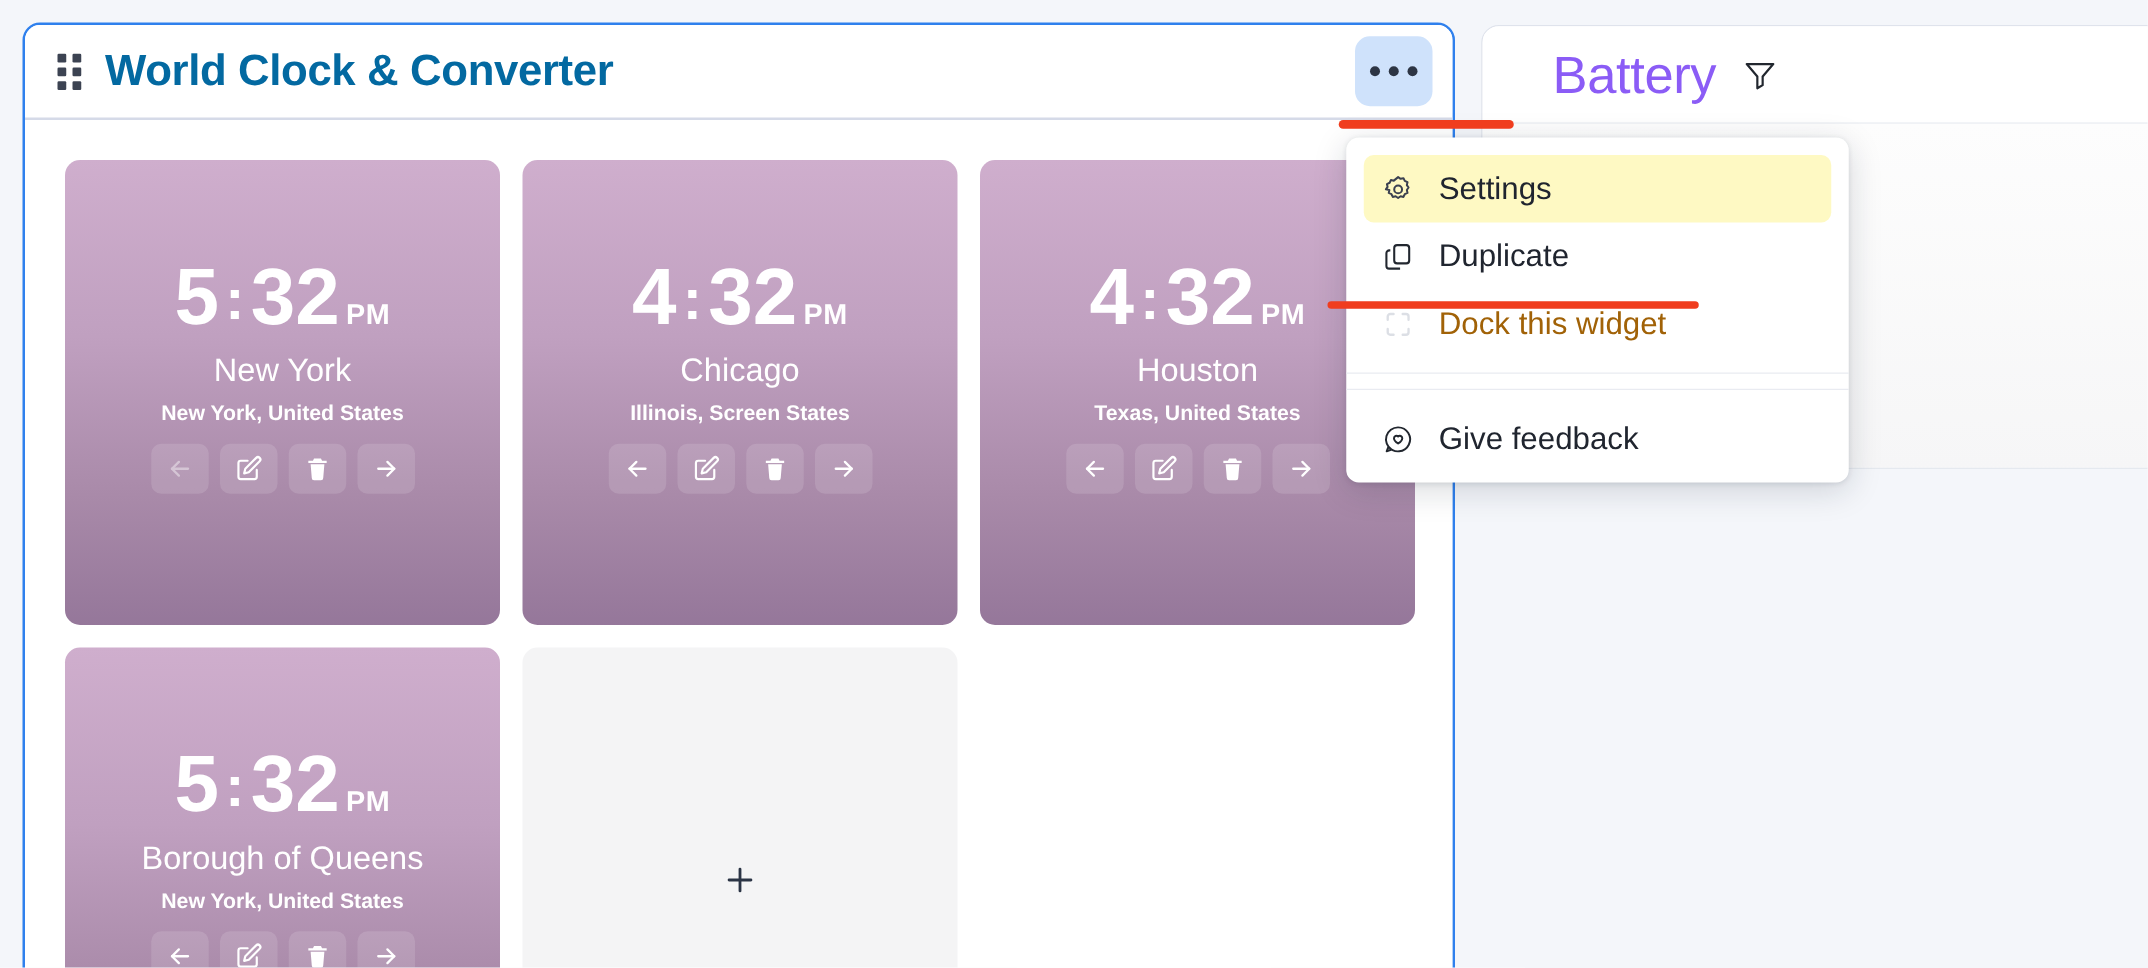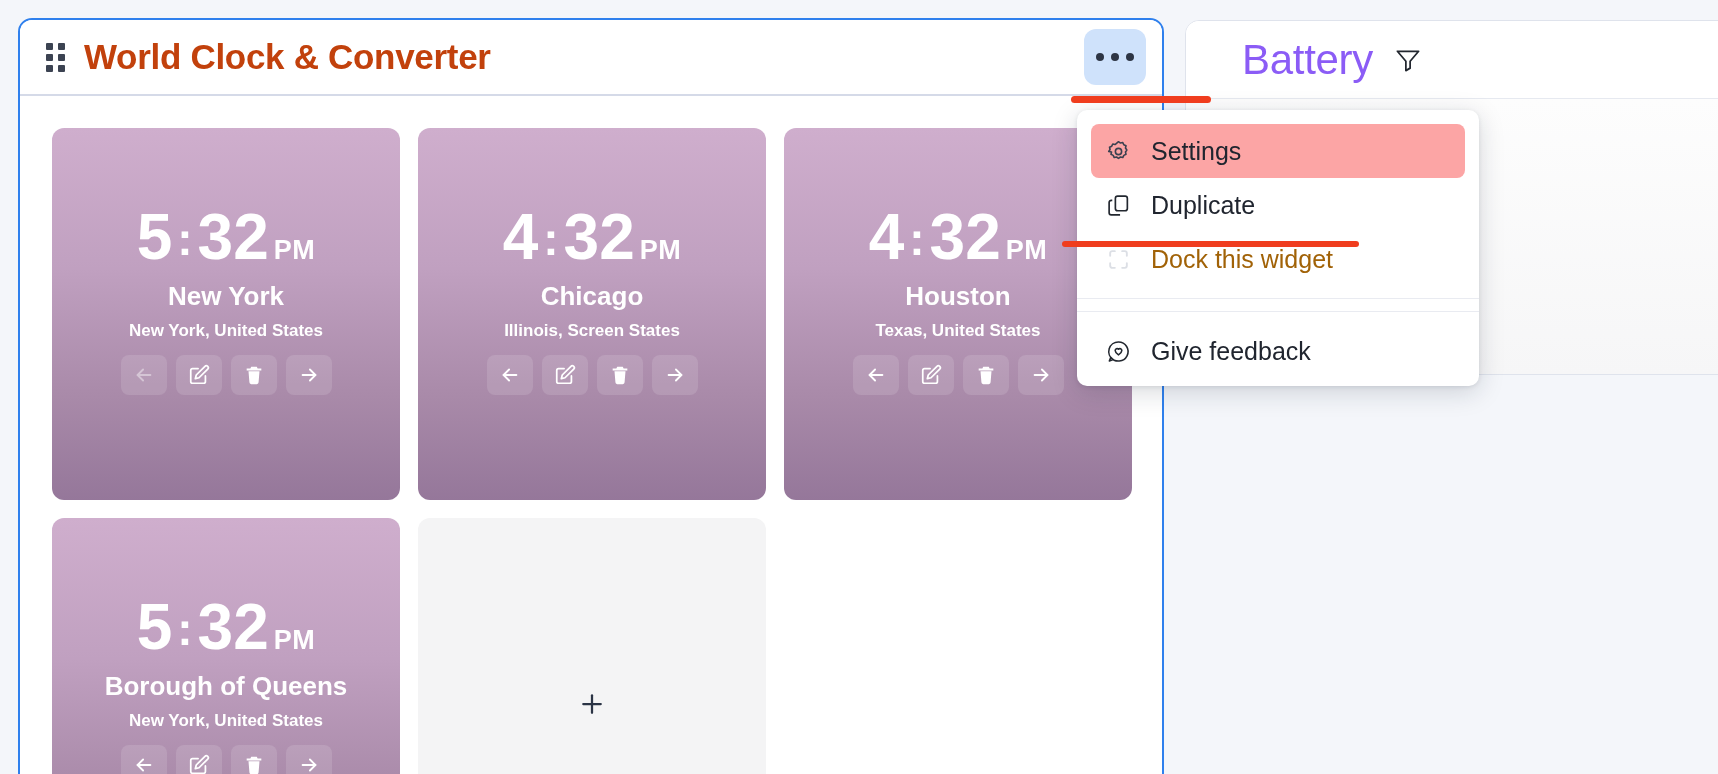--- a/index.html
+++ b/index.html
@@ -39,21 +39,21 @@
     gap: 4px 5px;
     align-content: center;
     margin-right: 16px;
     cursor: grab;
   }
   .drag-handle i { display: block; width: 7px; height: 7px; background: #3c4352; border-radius: 1px; }
   .widget-title {
     font-size: 35px;
     font-weight: 700;
     letter-spacing: -0.3px;
-    color: #c2410c;
+    color: #0369a1;
     white-space: nowrap;
   }
   .header-spacer { flex: 1; }
   .kebab-btn {
     width: 62px; height: 56px;
     background: #cfe2fb;
     border-radius: 12px;
     display: flex; align-items: center; justify-content: center;
     gap: 7px;
     cursor: pointer;
@@ -99,28 +99,28 @@
     color: #ffffff;
   }
   .time-colon {
     font-size: 46px;
     font-weight: 700;
     margin: 0 5px;
     position: relative;
     top: -4px;
   }
   .time-ampm {
-    font-size: 27px;
+    font-size: 23px;
     font-weight: 700;
     margin-left: 5px;
     letter-spacing: 0.5px;
   }
   .city-name {
     font-size: 26px;
-    font-weight: 700;
+    font-weight: 400;
     margin-top: 12px;
     color: #ffffff;
   }
   .city-region {
     font-size: 17px;
     font-weight: 700;
     margin-top: 9px;
     color: #ffffff;
   }
   .card-actions {
@@ -235,21 +235,21 @@
   .menu-item .mi-icon {
     width: 26px; height: 26px;
     display: flex; align-items: center; justify-content: center;
     flex: 0 0 26px;
   }
   .menu-item .mi-label {
     font-size: 25px;
     color: #20252f;
     white-space: nowrap;
   }
-  .menu-item.highlight { background: #fca5a5; align-items: center; }
+  .menu-item.highlight { background: #fef9c3; align-items: center; }
   .menu-item.disabled { cursor: default; }
   .menu-item.disabled .mi-label { color: #a16207; }
   .menu-item.disabled .mi-icon svg { stroke: #dcdfe5; }
   .menu-sep {
     height: 1px;
     background: #e9ebf1;
     margin: 12px 0;
   }
 
   

